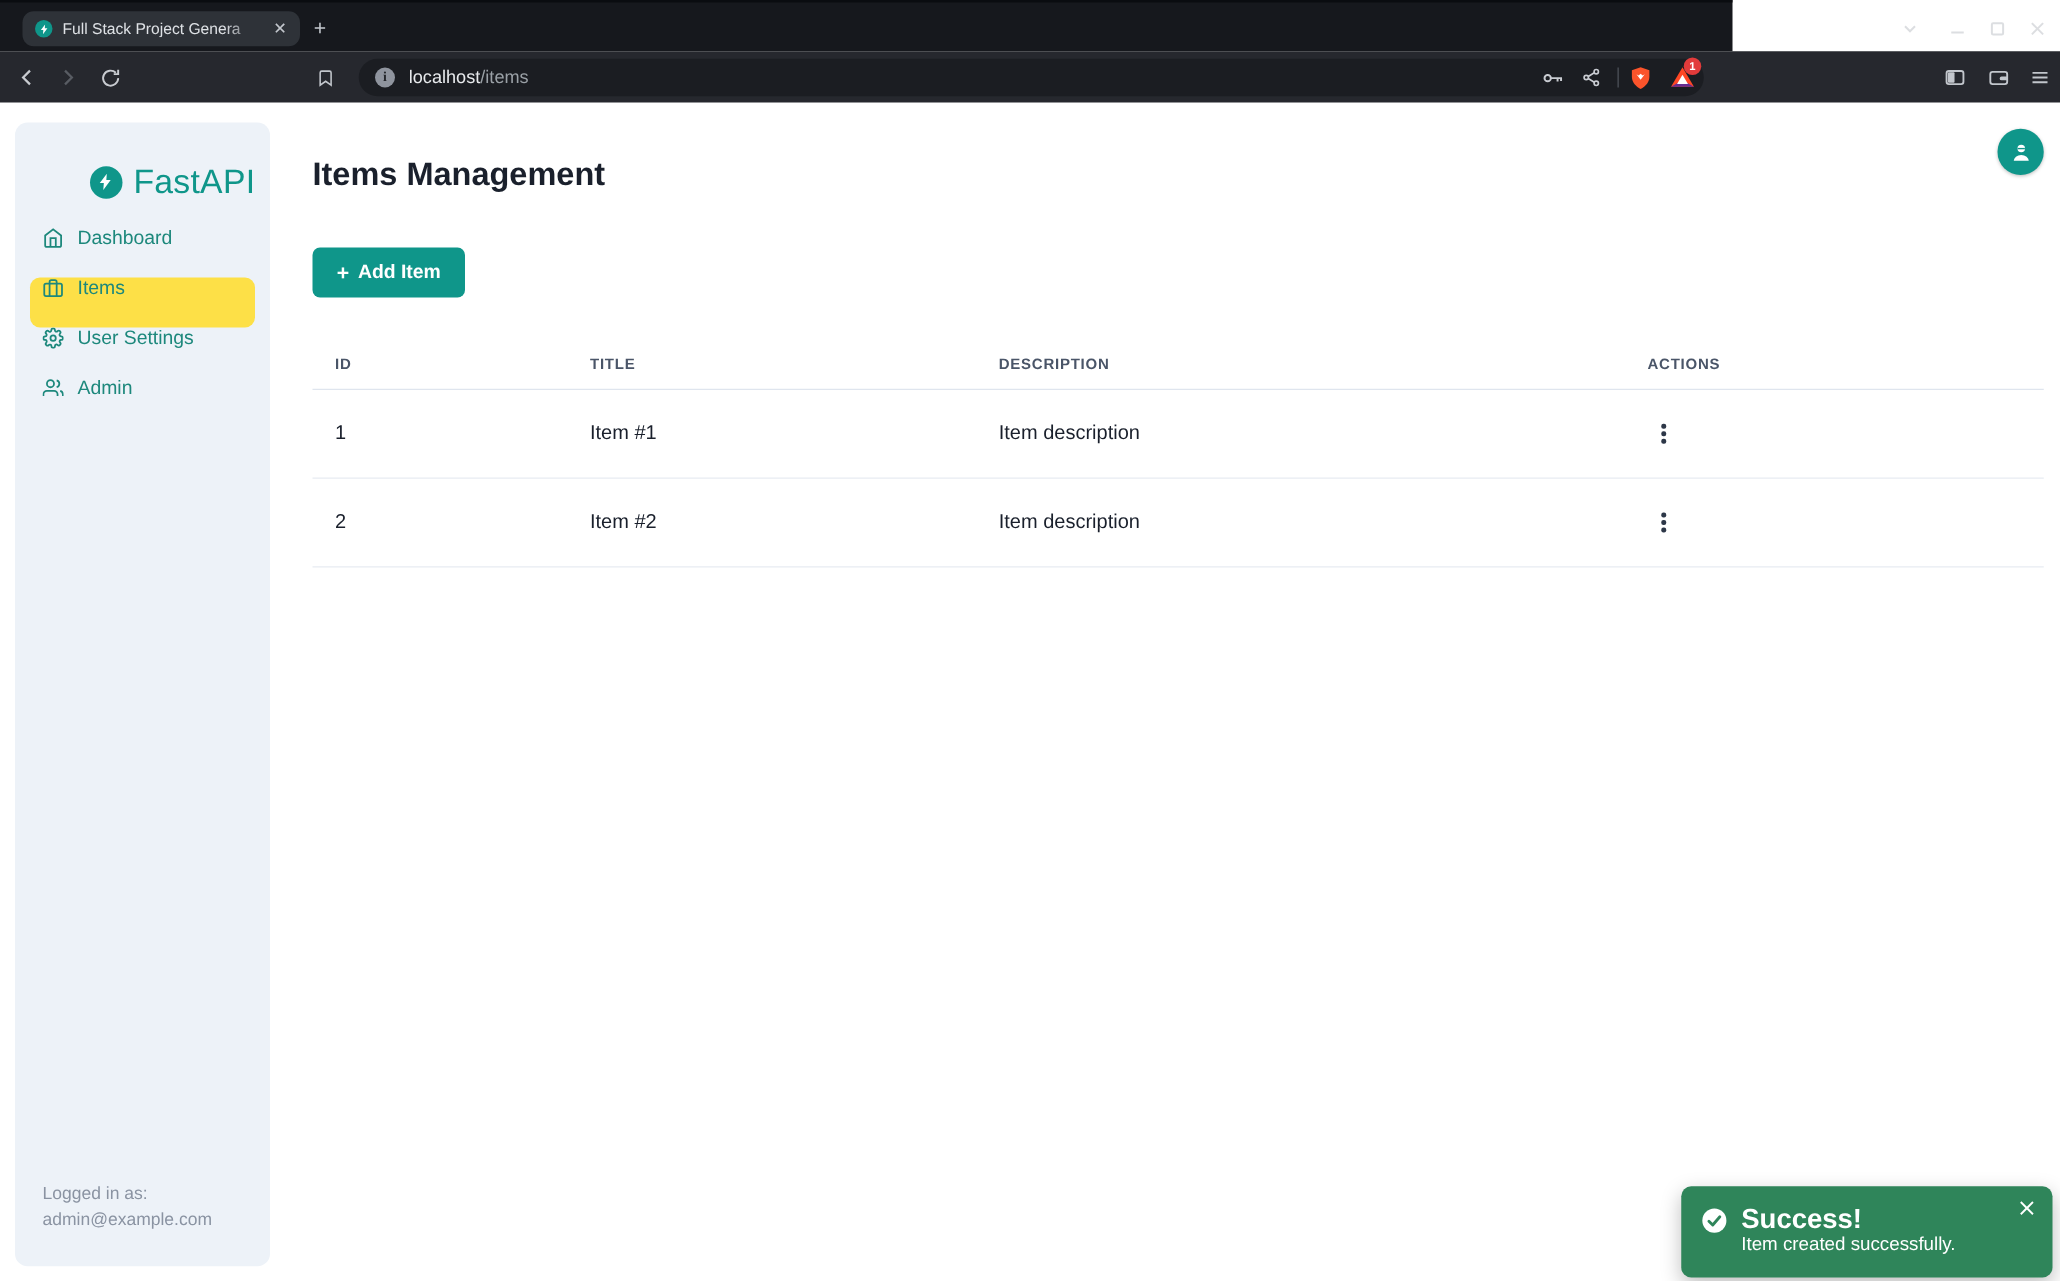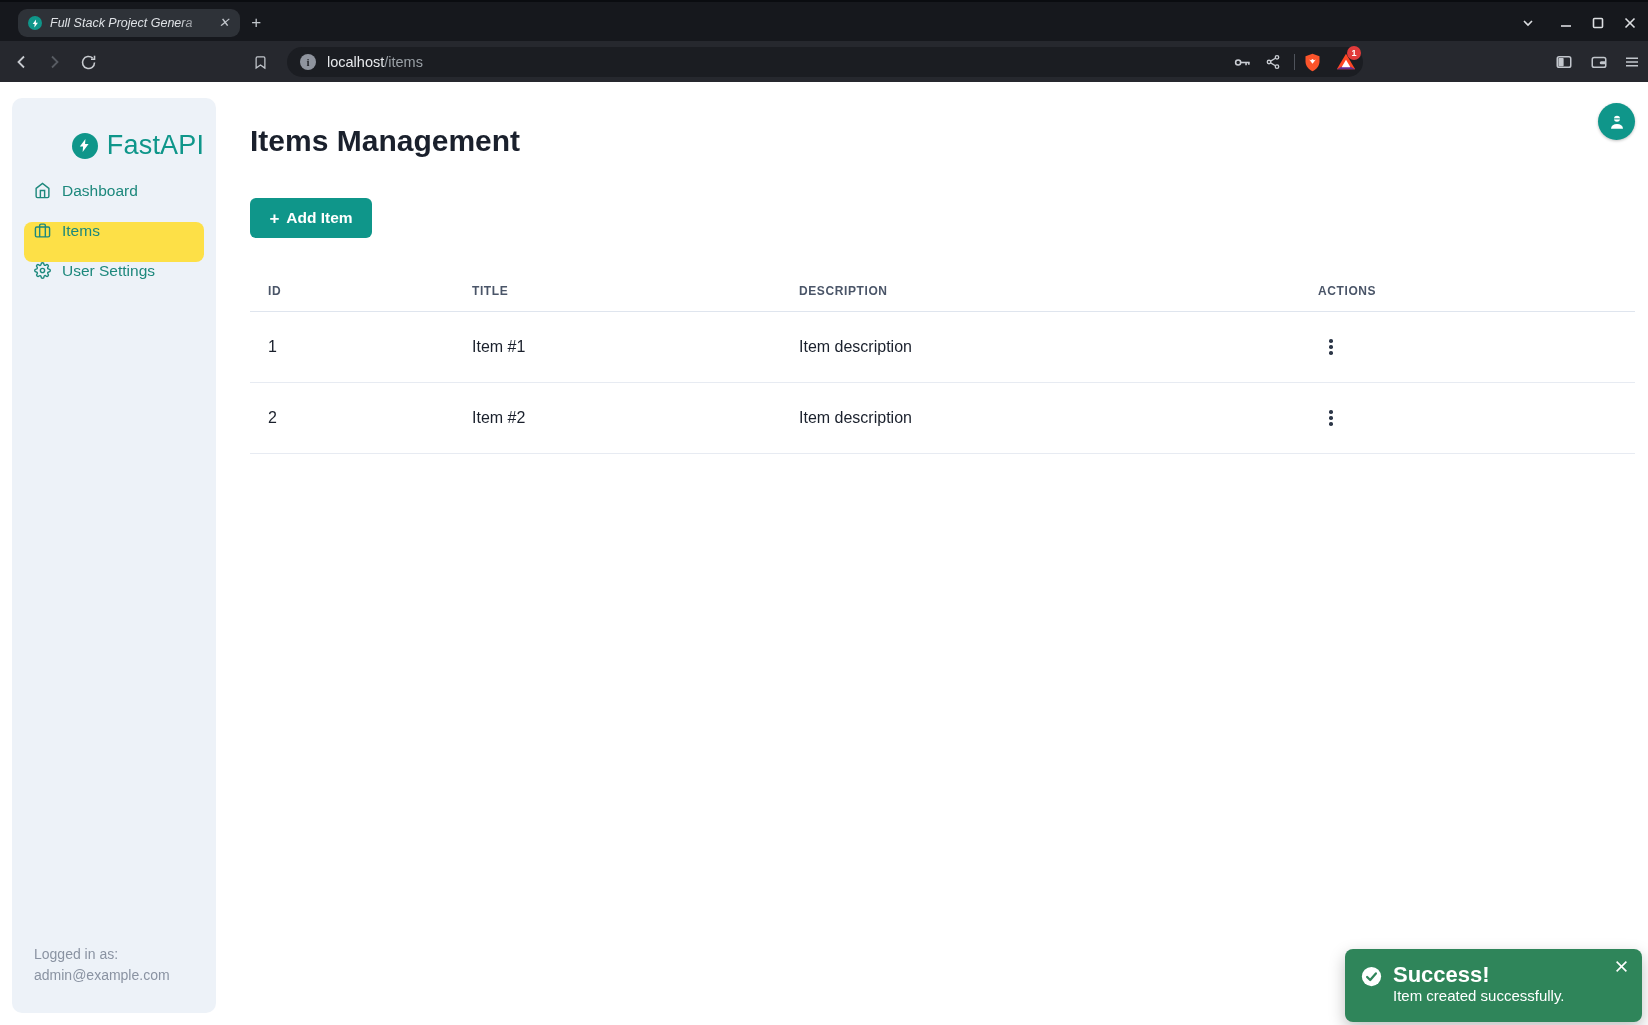--- a/index.html
+++ b/index.html
@@ -1,21 +1,21 @@
 <!DOCTYPE html>
 <html><head>
 <meta charset="utf-8">
 <style>
   * { box-sizing: border-box; margin: 0; padding: 0; }
   html,body { background:#000; }
   body { font-family: "Liberation Sans", sans-serif; }
   .screen { position:relative; width:1648px; height:1025px; overflow:hidden; background:#ffffff; }
 
   
-  .tabstrip { position:absolute; left:0; top:0; width:1648px; height:41px; background:#16181d; border-top:2px solid #0a0c10;font-style:italic; }
+  .tabstrip { position:absolute; left:0; top:0; width:1386px; height:41px; background:#16181d; border-top:2px solid #0a0c10; }
   .tab { position:absolute; left:18px; top:7px; width:222px; height:28px; background:#2e3238; border-radius:9px; display:flex; align-items:center; padding:0 8px 0 10px; }
   .tab-favicon { width:14px; height:14px; border-radius:50%; background:#0f968a; display:flex; align-items:center; justify-content:center; flex:0 0 auto; }
   .tab-favicon svg { width:9px; height:9px; }
   .tab-title { flex:1; margin-left:8px; font-size:12.5px; color:#dee1e5; white-space:nowrap; overflow:hidden;
     -webkit-mask-image:linear-gradient(to right,#000 78%,transparent 96%); mask-image:linear-gradient(to right,#000 78%,transparent 96%); }
   .tab-close { width:16px; height:16px; color:#c2c6cc; font-size:13px; line-height:16px; text-align:center; flex:0 0 auto; cursor:default; }
   .newtab { position:absolute; left:244px; top:9px; width:24px; height:24px; color:#c2c6cc; font-size:17px; line-height:23px; text-align:center; }
   .winctl { position:absolute; top:0; height:41px; display:flex; align-items:center; color:#dcdee1; }
   .wc-caret { position:absolute; left:1522px; }
   .wc-min { position:absolute; left:1560px; }
@@ -40,21 +40,21 @@
   .logo { position:absolute; top:32px; left:0; width:100%; display:flex; align-items:center; justify-content:center; gap:9px;padding-left:48px; }
   .logo-mark { width:26px; height:26px; border-radius:50%; background:#0f968a; display:flex; align-items:center; justify-content:center; }
   .logo-mark svg { width:15px; height:15px; }
   .logo-text { font-size:27px; font-weight:500; color:#0f968a; letter-spacing:0.2px; }
   .nav { position:absolute; top:84px; left:0; width:100%; }
   .nav-item { height:40px; margin:0 12px; padding-left:10px; display:flex; align-items:flex-start; gap:11px; color:#1d887c; font-size:15.5px; border-radius:8px; cursor:default; }
   .nav-item.active { background:#fde047; }
   .nav-item svg { width:17px; height:17px; flex:0 0 auto; }
   .side-footer { position:absolute; left:22px; top:846px; font-size:14px; line-height:21px; color:#8a93a2; }
 
-  .page-title { position:absolute; left:250px; top:124px; font-size:30px; font-weight:700; color:#1a202c; }
+  .page-title { position:absolute; left:250px; top:124px; font-size:26px; font-weight:700; color:#1a202c; }
   .add-btn { position:absolute; left:250px; top:198px; width:122px; height:40px; background:#0f968a; border:none; border-radius:6px; color:#fff; font-family:inherit; font-size:15.5px; font-weight:700; display:flex; align-items:center; justify-content:center; gap:7px; cursor:pointer; }
   .add-btn .plus { font-size:17px; font-weight:700; line-height:1; }
 
   .table { position:absolute; left:250px; top:270px; width:1385px; }
   .thead { display:flex; height:42px; align-items:center; border-bottom:1px solid #dfe5ee; }
   .th { font-size:12px; font-weight:700; letter-spacing:0.6px; color:#4a5568; padding-left:18px; }
   .tr { display:flex; height:71px; align-items:center; border-bottom:1px solid #e7ebf2; }
   .td { font-size:16px; color:#1a202c; padding-left:18px; }
   .c-id { width:204px; } .c-title { width:327px; } .c-desc { width:519px; } .c-act { flex:1; }
   .kebab { width:26px; height:30px; background:none; border:none; display:flex; flex-direction:column; align-items:center; justify-content:center; gap:2.5px; cursor:pointer; }
@@ -216,20 +216,29 @@
           </svg>
         <span>Items</span>
       </div>
       <div class="nav-item">
         <svg viewBox="0 0 24 24" fill="none" stroke="currentColor" stroke-width="2">
             <circle cx="12" cy="12" r="3"></circle>
             <path d="M19.4 15a1.65 1.65 0 0 0 .33 1.82l.06.06a2 2 0 0 1-2.83 2.83l-.06-.06a1.65 1.65 0 0 0-1.82-.33 1.65 1.65 0 0 0-1 1.51V21a2 2 0 0 1-4 0v-.09A1.65 1.65 0 0 0 9 19.4a1.65 1.65 0 0 0-1.82.33l-.06.06a2 2 0 0 1-2.83-2.83l.06-.06a1.65 1.65 0 0 0 .33-1.82 1.65 1.65 0 0 0-1.51-1H3a2 2 0 0 1 0-4h.09A1.65 1.65 0 0 0 4.6 9a1.65 1.65 0 0 0-.33-1.82l-.06-.06a2 2 0 0 1 2.83-2.83l.06.06a1.65 1.65 0 0 0 1.82.33H9a1.65 1.65 0 0 0 1-1.51V3a2 2 0 0 1 4 0v.09a1.65 1.65 0 0 0 1 1.51 1.65 1.65 0 0 0 1.82-.33l.06-.06a2 2 0 0 1 2.83 2.83l-.06.06a1.65 1.65 0 0 0-.33 1.82V9a1.65 1.65 0 0 0 1.51 1H21a2 2 0 0 1 0 4h-.09a1.65 1.65 0 0 0-1.51 1z"></path>
           </svg>
         <span>User Settings</span>
       </div>
+      <div class="nav-item">
+        <svg viewBox="0 0 24 24" fill="none" stroke="currentColor" stroke-width="2">
+            <path d="M17 21v-2a4 4 0 0 0-4-4H5a4 4 0 0 0-4 4v2"></path>
+            <circle cx="9" cy="7" r="4"></circle>
+            <path d="M23 21v-2a4 4 0 0 0-3-3.87"></path>
+            <path d="M16 3.13a4 4 0 0 1 0 7.75"></path>
+          </svg>
+        <span>Admin</span>
+      </div>
     </nav>
     <div class="side-footer">
       <div>Logged in as:</div>
       <div>admin@example.com</div>
     </div>
   </aside>
 
   <h1 class="page-title">Items Management</h1>
 
   <button class="add-btn">

